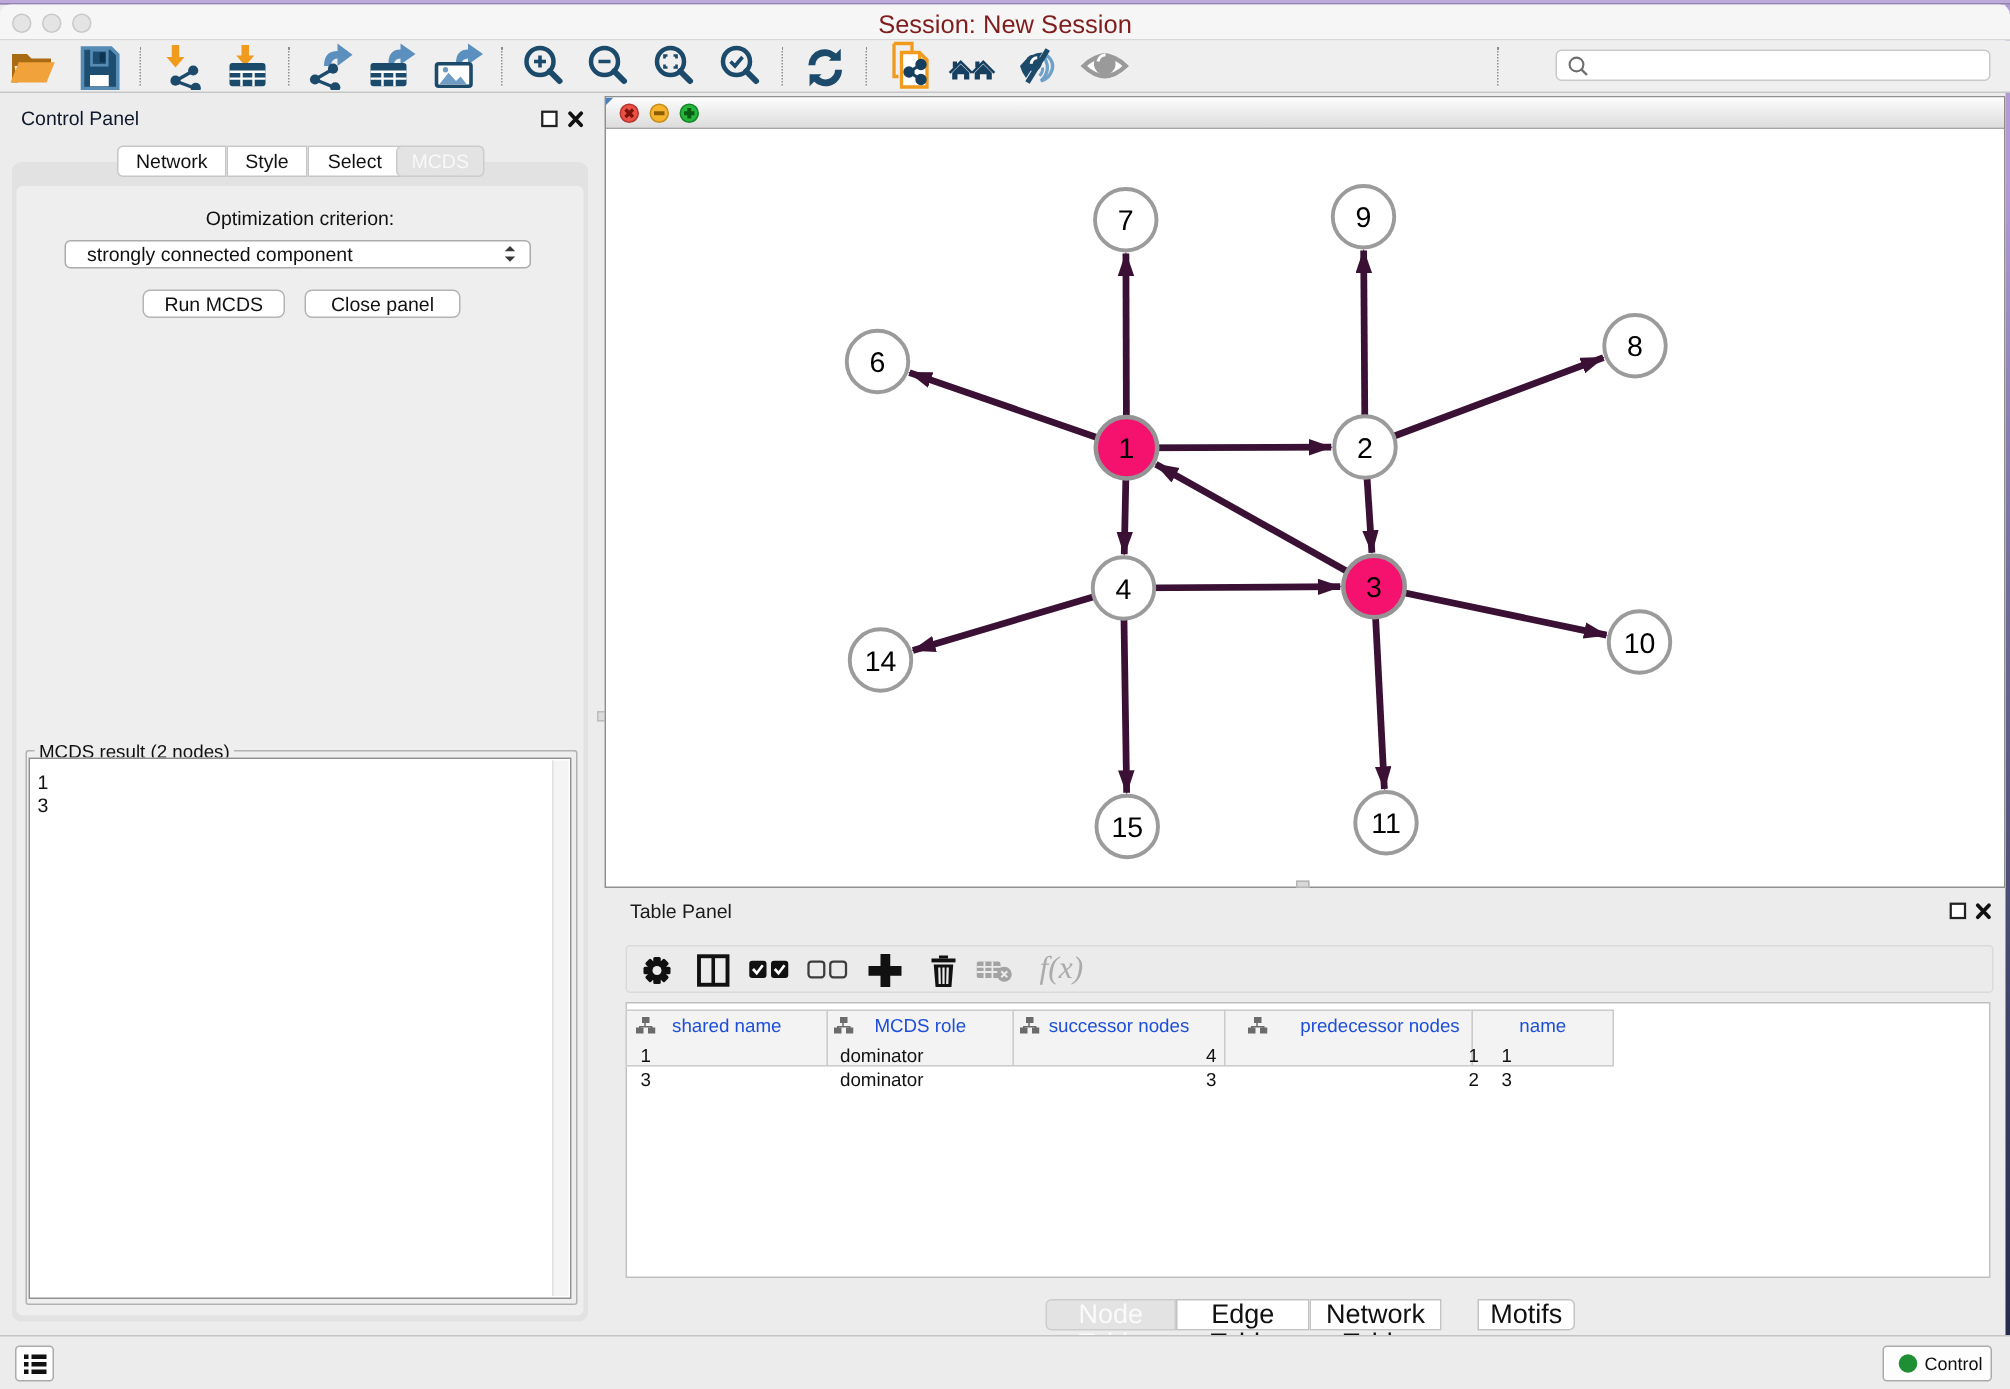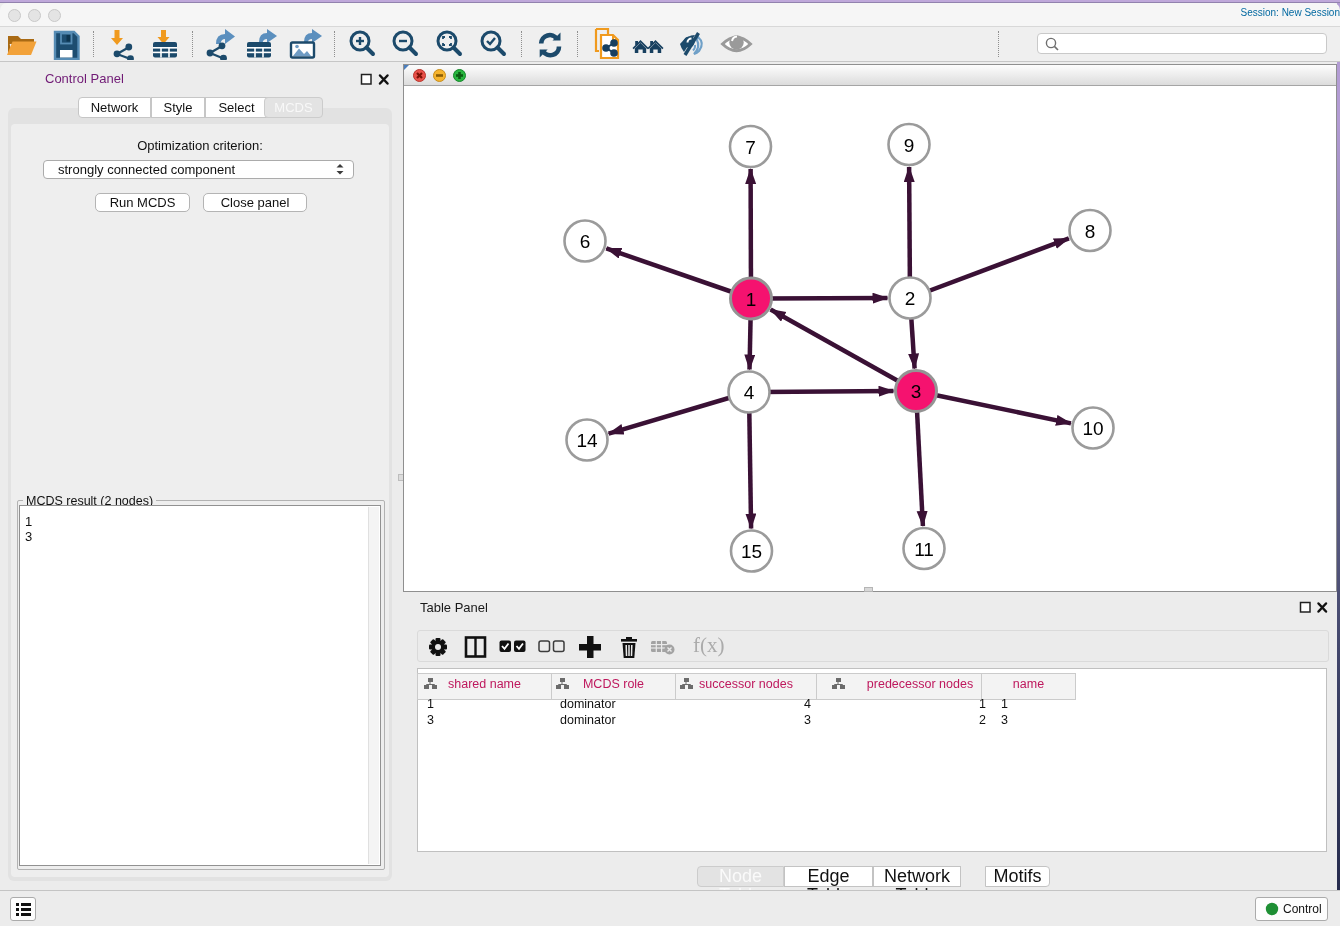--- a/index.html
+++ b/index.html
@@ -5,27 +5,27 @@
   body{width:1340px;height:926px;position:relative;overflow:hidden;
        font-family:"Liberation Sans",sans-serif;background:#ececec;}
   .abs{position:absolute;}
   
   #purpletop{left:0;top:0;width:1340px;height:3px;background:#bfa8da;border-bottom:1px solid #9282ae;box-sizing:border-box;}
   #rightedge{right:0;top:0;width:3px;height:926px;
      background:linear-gradient(#b39cd4 0,#b39cd4 120px,#6e6d96 400px,#3a3f63 700px,#23284a 926px);}
   #titlebar{left:0;top:3px;width:1340px;height:24px;background:#f6f6f6;border-radius:7px 7px 0 0;border-bottom:1px solid #d8d8d8;box-sizing:border-box;}
   .tl{position:absolute;top:6px;width:13px;height:13px;border-radius:50%;
       background:#e4e4e4;border:1.5px solid #c9c9c9;box-sizing:border-box;}
-  #wintitle{left:0;top:7px;width:1340px;text-align:right;font-size:10px;color:#0369a1;}
+  #wintitle{left:0;top:7px;width:1340px;text-align:center;font-size:17px;color:#7f1d1d;}
   #toolbar{left:0;top:27px;width:1340px;height:35px;background:#efefef;border-bottom:1px solid #c6c6c6;box-sizing:border-box;}
   .tsep{position:absolute;top:4px;height:26px;width:0;border-left:1px dotted #8f8f8f;}
   #searchbox{left:1037px;top:33px;width:290px;height:21px;background:#fff;
      border:1px solid #c9c9c9;border-radius:4px;box-sizing:border-box;}
   
-  #cp-title{left:14px;top:71px;font-size:13px;color:#701a75;margin-left:31px;}
+  #cp-title{left:14px;top:71px;font-size:13px;color:#0f172a;}
   .tabbtn{position:absolute;top:97px;height:21px;box-sizing:border-box;border:1px solid #c6c6c6;
      background:#fff;color:#111;font-size:13px;text-align:center;line-height:19px;}
   #cp-outer{left:8px;top:108px;width:384px;height:773px;background:#e2e2e2;border-radius:6px;}
   #cp-inner{left:11px;top:124px;width:378px;height:753px;background:#eeeeee;border-radius:4px;}
   #optlabel{left:0px;top:138px;width:400px;text-align:center;font-size:13px;color:#111;}
   #dropdown{left:43px;top:160px;width:311px;height:19px;background:#fff;border:1px solid #ababab;
      border-radius:4px;box-sizing:border-box;font-size:13px;color:#111;line-height:17px;padding-left:14px;}
   .btn{position:absolute;top:193px;height:19px;background:#fff;border:1px solid #b4b4b4;border-radius:5px;
      box-sizing:border-box;font-size:13px;color:#111;text-align:center;line-height:17px;}
   #groupbox{left:17px;top:500px;width:366px;height:368px;border:1px solid #b2b2b2;border-radius:2px;}
@@ -37,22 +37,22 @@
   #netframe{left:403px;top:64px;width:934px;height:528px;border:1px solid #8f8f8f;box-sizing:border-box;background:#fff;}
   #nettitle{left:0;top:0;width:100%;height:21px;background:linear-gradient(#fdfdfd,#dcdcdc);
      border-bottom:1px solid #a5a5a5;box-sizing:border-box;position:absolute;}
   .mac{position:absolute;top:4px;width:13px;height:13px;border-radius:50%;box-sizing:border-box;}
   #netname{left:0;top:3px;width:100%;text-align:center;font-size:13px;color:#1c1c1c;font-weight:bold;position:absolute;}
   
   #tp-title{left:420px;top:600px;font-size:13px;color:#1a1a1a;text-align:center;}
   #tp-toolbar{left:417px;top:630px;width:912px;height:32px;background:#ebebeb;
       border:1px solid #dadada;border-radius:3px;box-sizing:border-box;}
   #tp-white{left:417px;top:668px;width:910px;height:184px;background:#fff;border:1px solid #c0c0c0;box-sizing:border-box;}
-  .th{position:absolute;top:673px;height:27px;background:#f3f3f3;border:1px solid #cbcbcb;
-      box-sizing:border-box;font-size:12.5px;color:#be185d;text-align:center;line-height:20px;}
+  .th{position:absolute;top:673px;height:38px;background:#f3f3f3;border:1px solid #cbcbcb;
+      box-sizing:border-box;font-size:12.5px;color:#1d4ed8;text-align:center;line-height:20px;}
   .td{position:absolute;font-size:12.5px;color:#111;}
   .btab{position:absolute;top:866px;height:21px;box-sizing:border-box;border:1px solid #c3c3c3;
       background:#fff;color:#111;font-size:18px;text-align:center;line-height:19px;}
   
   #statusbar{left:0;top:890px;width:1340px;height:36px;background:#ececec;border-top:1px solid #c4c4c4;box-sizing:border-box;}
   #membtn{left:1255px;top:897px;width:73px;height:24px;background:#fdfdfd;border:1px solid #ababab;
       border-radius:3px;box-sizing:border-box;font-size:12px;color:#111;}
   #listbtn{left:10px;top:897px;width:26px;height:24px;background:#fdfdfd;border:1px solid #ababab;
       border-radius:3px;box-sizing:border-box;}
 </style></head>
@@ -369,21 +369,21 @@
     <rect x="0" y="1" width="16" height="11" rx="1.5" fill="#a3a3a3"></rect>
     <line x1="0" y1="4.6" x2="16" y2="4.6" stroke="#ebebeb" stroke-width="1.2"></line>
     <line x1="0" y1="8" x2="16" y2="8" stroke="#ebebeb" stroke-width="1.2"></line>
     <line x1="5.3" y1="1" x2="5.3" y2="12" stroke="#ebebeb" stroke-width="1.2"></line>
     <line x1="10.6" y1="1" x2="10.6" y2="12" stroke="#ebebeb" stroke-width="1.2"></line>
     <circle cx="18.5" cy="9.5" r="5" fill="#a3a3a3"></circle>
     <path d="M16.5,7.5 l4,4 M20.5,7.5 l-4,4" stroke="#ebebeb" stroke-width="1.4"></path>
   </svg>
 
   <div style="position:absolute;left:275px;top:2px;font-family:'Liberation Serif',serif;
-       font-size:21px;color:#ababab;">f(x)</div>
+       font-style:italic;font-size:21px;color:#ababab;">f(x)</div>
 </div>
 <div class="abs" id="tp-white"></div>
 <div class="th" style="left:417px;width:135px;">shared name</div>
 <div class="th" style="left:551px;width:125px;">MCDS role</div>
 <div class="th" style="left:675px;width:142px;">successor nodes</div>
 <div class="th" style="left:816px;width:166px;padding-left:42px;">predecessor nodes</div>
 <div class="th" style="left:981px;width:95px;">name</div>
 <svg class="abs" style="left:424px;top:678px;" width="13" height="12">
     <use href="#hier"></use>
   </svg>

